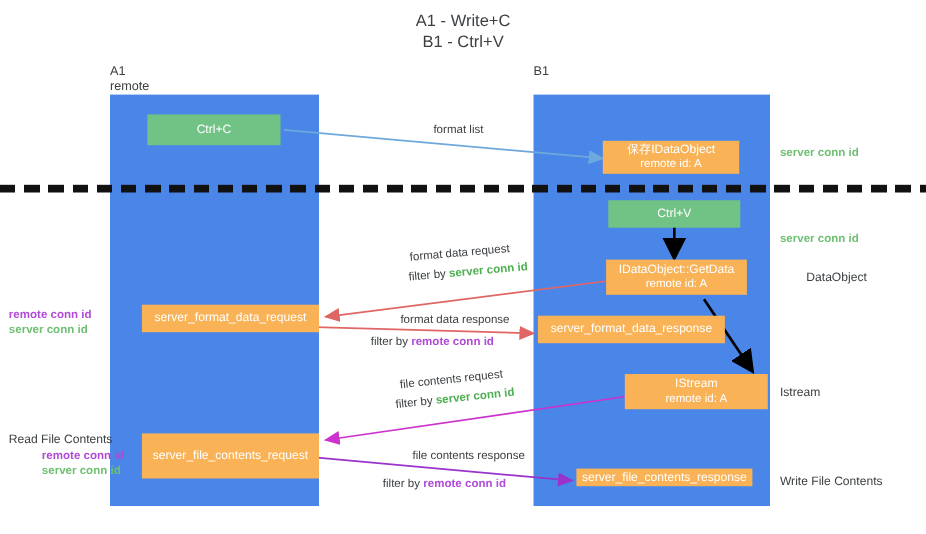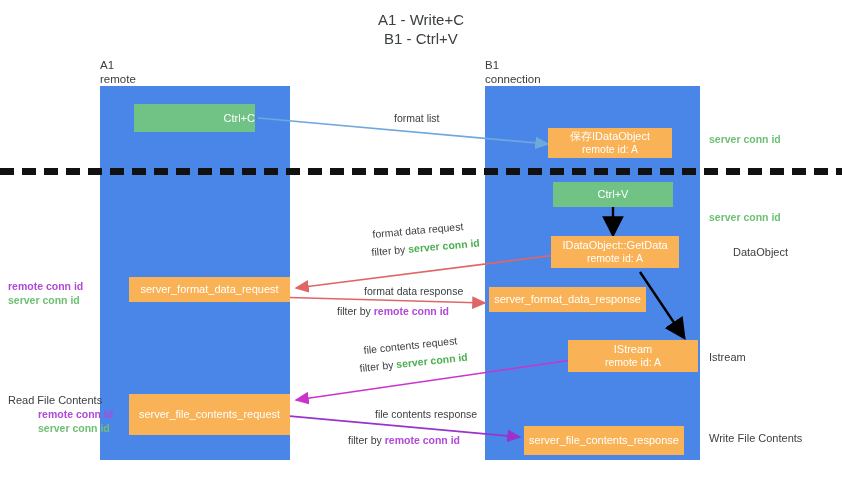--- a/index.html
+++ b/index.html
@@ -68,21 +68,20 @@
     <div>A1 - Write+C</div>
     <div>B1 - Ctrl+V</div>
   </div>
 
   <div class="colhead" style="left:100px;top:58px;width:190px;">
     <div>A1</div>
     <div>remote</div>
   </div>
   <div class="colhead" style="left:485px;top:58px;width:215px;">
     <div>B1</div>
-    <div>connection</div>
   </div>
 
   <div class="lane" style="left:100px;top:86px;width:190px;height:374px;"></div>
   <div class="lane" style="left:485px;top:86px;width:215px;height:374px;"></div>
 
   <svg class="wires" viewBox="0 0 842 485">
     <defs>
       <marker id="ah-blue" markerWidth="9" markerHeight="8" refX="8" refY="4" orient="auto">
         <path d="M0,0 L9,4 L0,8 z" fill="#6fa8dc"></path>
       </marker>
@@ -110,21 +109,21 @@
 
     <path d="M200,295 L485,303" stroke="#e06666" stroke-width="1.6" fill="none" marker-end="url(#ah-red)"></path>
 
     <path d="M572,360 L296,400" stroke="#cc33cc" stroke-width="1.6" fill="none" marker-end="url(#ah-magenta)"></path>
 
     <path d="M200,408 L520,437" stroke="#9933cc" stroke-width="1.6" fill="none" marker-end="url(#ah-purple)"></path>
   </svg>
 
   <div class="divider"></div>
 
-  <div class="box green" style="left:134px;top:104px;width:121px;height:28px;align-items:flex-end;">
+  <div class="box green" style="left:134px;top:104px;width:121px;height:28px;">
     <span>Ctrl+C</span>
   </div>
 
   <div class="box orange" style="left:129px;top:277px;width:161px;height:25px;">
     <span>server_format_data_request</span>
   </div>
 
   <div class="box orange" style="left:129px;top:394px;width:161px;height:41px;">
     <span>server_file_contents_request</span>
   </div>
@@ -136,30 +135,30 @@
 
   <div class="box green" style="left:553px;top:182px;width:120px;height:25px;">
     <span>Ctrl+V</span>
   </div>
 
   <div class="box orange" style="left:551px;top:236px;width:128px;height:32px;">
     <span>IDataObject::GetData</span>
     <span class="l2">remote id: A</span>
   </div>
 
-  <div class="box orange" style="left:489px;top:287px;width:157px;height:25px;">
+  <div class="box orange" style="left:489px;top:287px;width:170px;height:25px;">
     <span>server_format_data_response</span>
   </div>
 
   <div class="box orange" style="left:568px;top:340px;width:130px;height:32px;">
     <span>IStream</span>
     <span class="l2">remote id: A</span>
   </div>
 
-  <div class="box orange" style="left:524px;top:426px;width:160px;height:29px;">
+  <div class="box orange" style="left:524px;top:426px;width:160px;height:16px;">
     <span>server_file_contents_response</span>
   </div>
 
   <div class="elabel" style="left:374px;top:112px;padding-left:20px;">
     <span>format list</span>
   </div>
 
   <div class="elabel" style="left:372px;top:228px;transform:rotate(-5deg);transform-origin:left top;">
     <span>format data request</span>
   </div>

